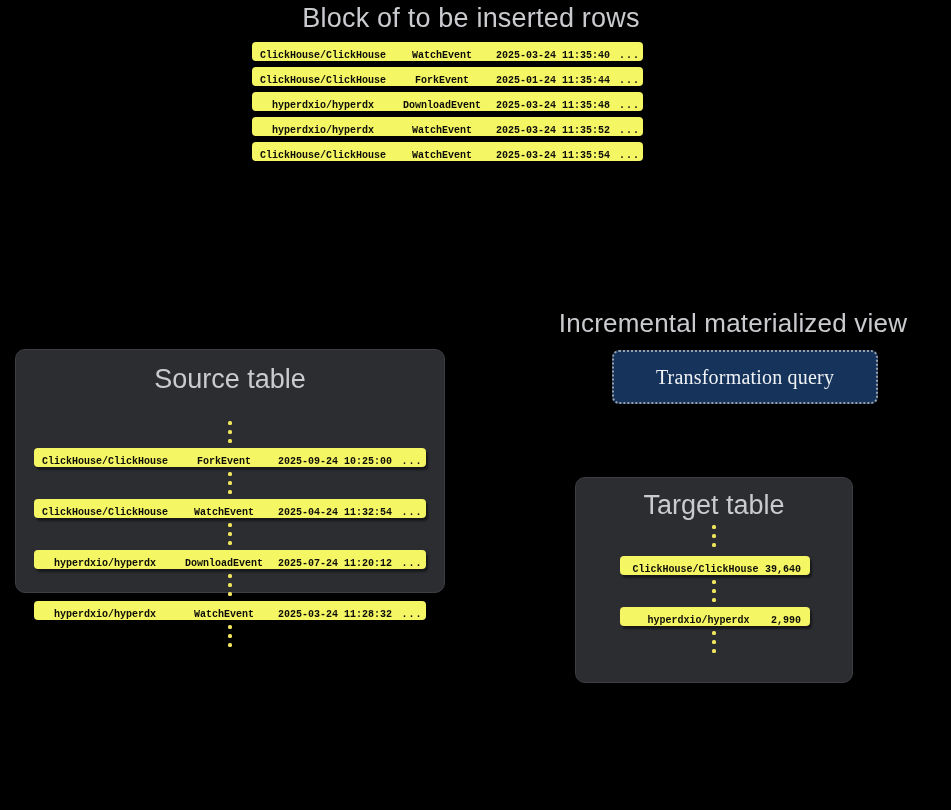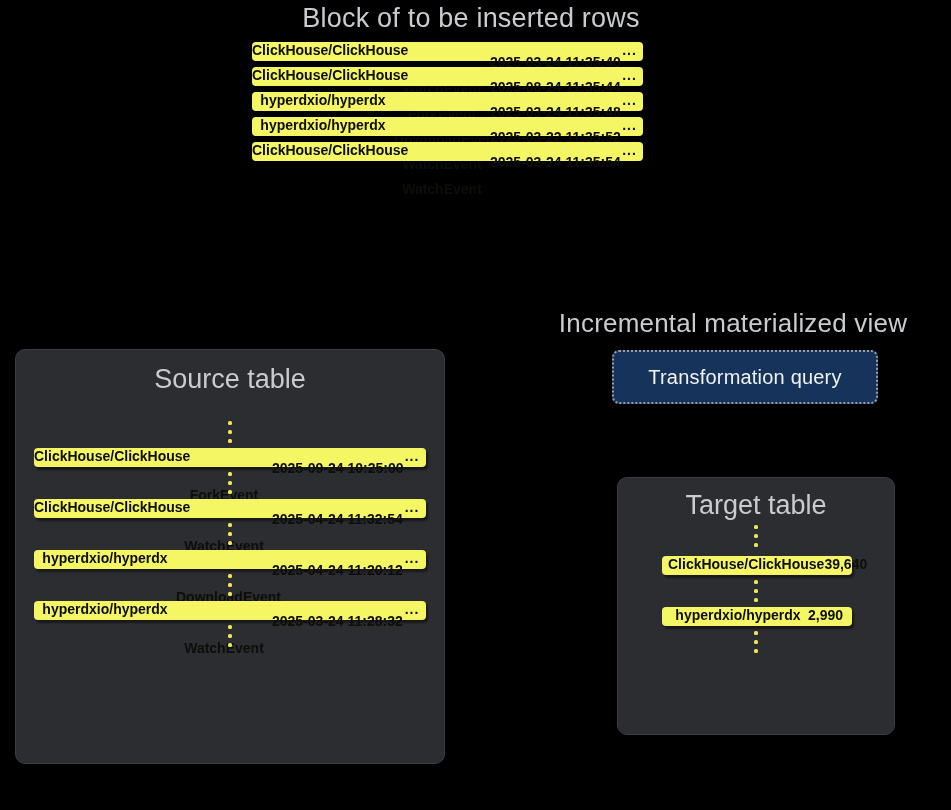--- a/index.html
+++ b/index.html
@@ -26,90 +26,90 @@
   .panel{
     position:absolute;background:var(--panel-bg);
     border:1px solid var(--panel-border);border-radius:10px;box-sizing:border-box;
   }
   .panel-title{
     position:absolute;left:0;right:0;text-align:center;color:var(--title-gray);
     font-size:27px;line-height:34px;font-weight:400;
   }
   .row{
     position:absolute;height:19px;background:var(--row-yellow);border-radius:4px;
-    box-shadow:2px 3px 2px rgba(0,0,0,.45);display:flex;align-items:flex-start;
-    font-family:Liberation Sans, sans-serif;font-weight:700;font-size:14px;
+    box-shadow:2px 3px 2px rgba(0,0,0,.45);display:flex;align-items:flex-end;
+    font-family:Liberation Mono, monospace;font-weight:700;font-size:10px;
     color:var(--row-text);box-sizing:border-box;white-space:nowrap;
   }
   .evrow{width:391px;}
   .evrow.src{width:392px;left:18px;}
   .c-repo{width:142px;text-align:center;}
   .c-event{width:96px;text-align:center;margin-top:39px;}
   .c-ts{width:126px;text-align:center;margin-top:12px;}
   .c-more{flex:1;text-align:center;letter-spacing:1px;}
   .count-row{left:44px;width:190px;padding:0 9px 0 6px;}
   .c-crepo{flex:1;text-align:center;}
   .c-count{text-align:right;}
   .vdots{
     position:absolute;left:50%;transform:translateX(-50%);
     display:flex;flex-direction:column;gap:5px;align-items:center;height:22px;
   }
   .vdots i{display:block;width:4px;height:4px;border-radius:1.5px;background:var(--dot-yellow);}
   .query-node{
     position:absolute;left:612px;top:350px;width:266px;height:54px;
     background:var(--query-bg);border:2px dotted var(--query-border);border-radius:7px;
     box-sizing:border-box;display:flex;align-items:center;justify-content:center;
-    color:var(--query-text);font-size:20px;letter-spacing:.2px;
+    color:var(--query-text);font-size:20px;letter-spacing:.2px;font-family:Liberation Serif, serif;
   }
 </style>
 </head>
 <body>
 
 <div class="canvas">
 
   <div class="big-title" style="left:231px;top:1px;width:480px;">Block of to be inserted rows</div>
 
   <div class="row evrow" style="left:252px;top:42px;">
     <span class="c-repo">ClickHouse/ClickHouse</span>
     <span class="c-event">WatchEvent</span>
     <span class="c-ts">2025-03-24 11:35:40</span>
     <span class="c-more">...</span>
   </div>
   <div class="row evrow" style="left:252px;top:67px;">
     <span class="c-repo">ClickHouse/ClickHouse</span>
     <span class="c-event">ForkEvent</span>
-    <span class="c-ts">2025-08-24 11:35:44</span>
+    <span class="c-ts">2025-01-24 11:35:44</span>
     <span class="c-more">...</span>
   </div>
   <div class="row evrow" style="left:252px;top:92px;">
     <span class="c-repo">hyperdxio/hyperdx</span>
     <span class="c-event">DownloadEvent</span>
     <span class="c-ts">2025-03-24 11:35:48</span>
     <span class="c-more">...</span>
   </div>
   <div class="row evrow" style="left:252px;top:117px;">
     <span class="c-repo">hyperdxio/hyperdx</span>
     <span class="c-event">WatchEvent</span>
-    <span class="c-ts">2025-03-22 11:35:52</span>
+    <span class="c-ts">2025-03-24 11:35:52</span>
     <span class="c-more">...</span>
   </div>
   <div class="row evrow" style="left:252px;top:142px;">
     <span class="c-repo">ClickHouse/ClickHouse</span>
     <span class="c-event">WatchEvent</span>
     <span class="c-ts">2025-03-24 11:35:54</span>
     <span class="c-more">...</span>
   </div>
 
   <div class="big-title" style="left:513px;top:306px;width:440px;font-size:26px;">Incremental materialized view</div>
 
   <div class="query-node">
     <span>Transformation query</span>
   </div>
 
-  <div class="panel" style="left:15px;top:349px;width:430px;height:415px;">
+  <div class="panel" style="left:15px;top:349px;width:430px;height:244px;">
     <div class="panel-title" style="top:12px;">Source table</div>
 
     <div class="vdots" style="top:71px;">
         <i></i>
         <i></i>
         <i></i>
       </div>
 
     <div class="row evrow src" style="top:98px;">
       <span class="c-repo">ClickHouse/ClickHouse</span>
@@ -133,21 +133,21 @@
 
     <div class="vdots" style="top:173px;">
         <i></i>
         <i></i>
         <i></i>
       </div>
 
     <div class="row evrow src" style="top:200px;">
       <span class="c-repo">hyperdxio/hyperdx</span>
       <span class="c-event">DownloadEvent</span>
-      <span class="c-ts">2025-04-24 11:20:12</span>
+      <span class="c-ts">2025-07-24 11:20:12</span>
       <span class="c-more">...</span>
     </div>
 
     <div class="vdots" style="top:224px;">
         <i></i>
         <i></i>
         <i></i>
       </div>
 
     <div class="row evrow src" style="top:251px;">
@@ -157,21 +157,21 @@
       <span class="c-more">...</span>
     </div>
 
     <div class="vdots" style="top:275px;">
         <i></i>
         <i></i>
         <i></i>
       </div>
   </div>
 
-  <div class="panel" style="left:617px;top:477px;width:278px;height:258px;">
+  <div class="panel" style="left:575px;top:477px;width:278px;height:206px;">
     <div class="panel-title" style="top:10px;">Target table</div>
 
     <div class="vdots" style="top:47px;">
         <i></i>
         <i></i>
         <i></i>
       </div>
 
     <div class="row count-row" style="top:78px;">
       <span class="c-crepo">ClickHouse/ClickHouse</span>

